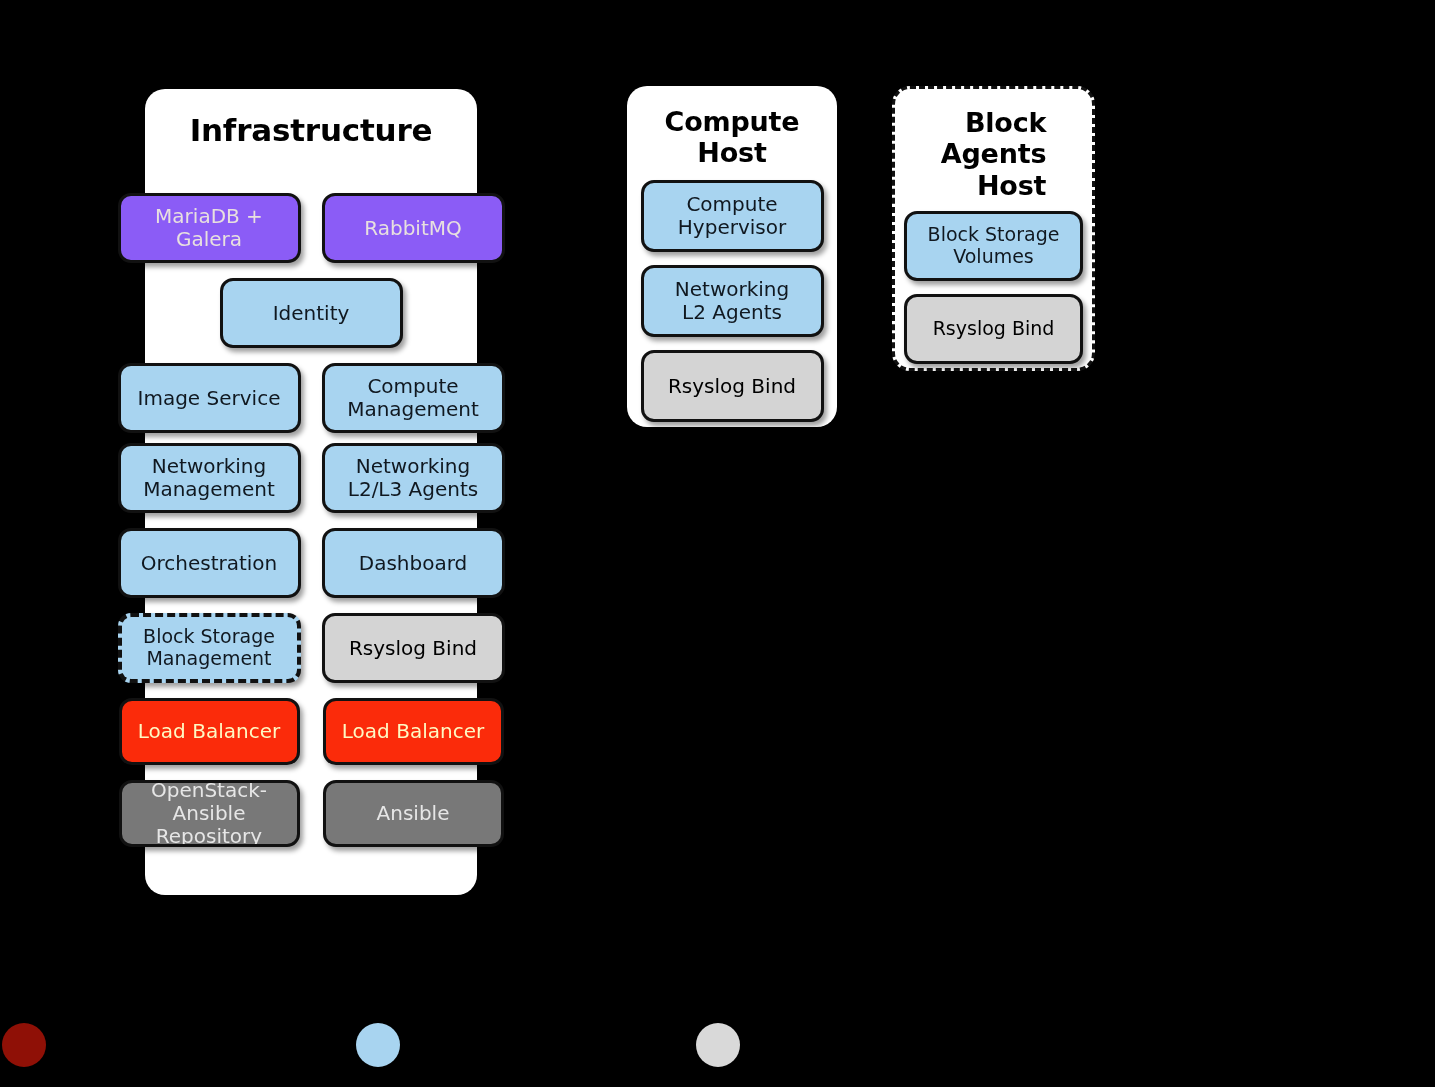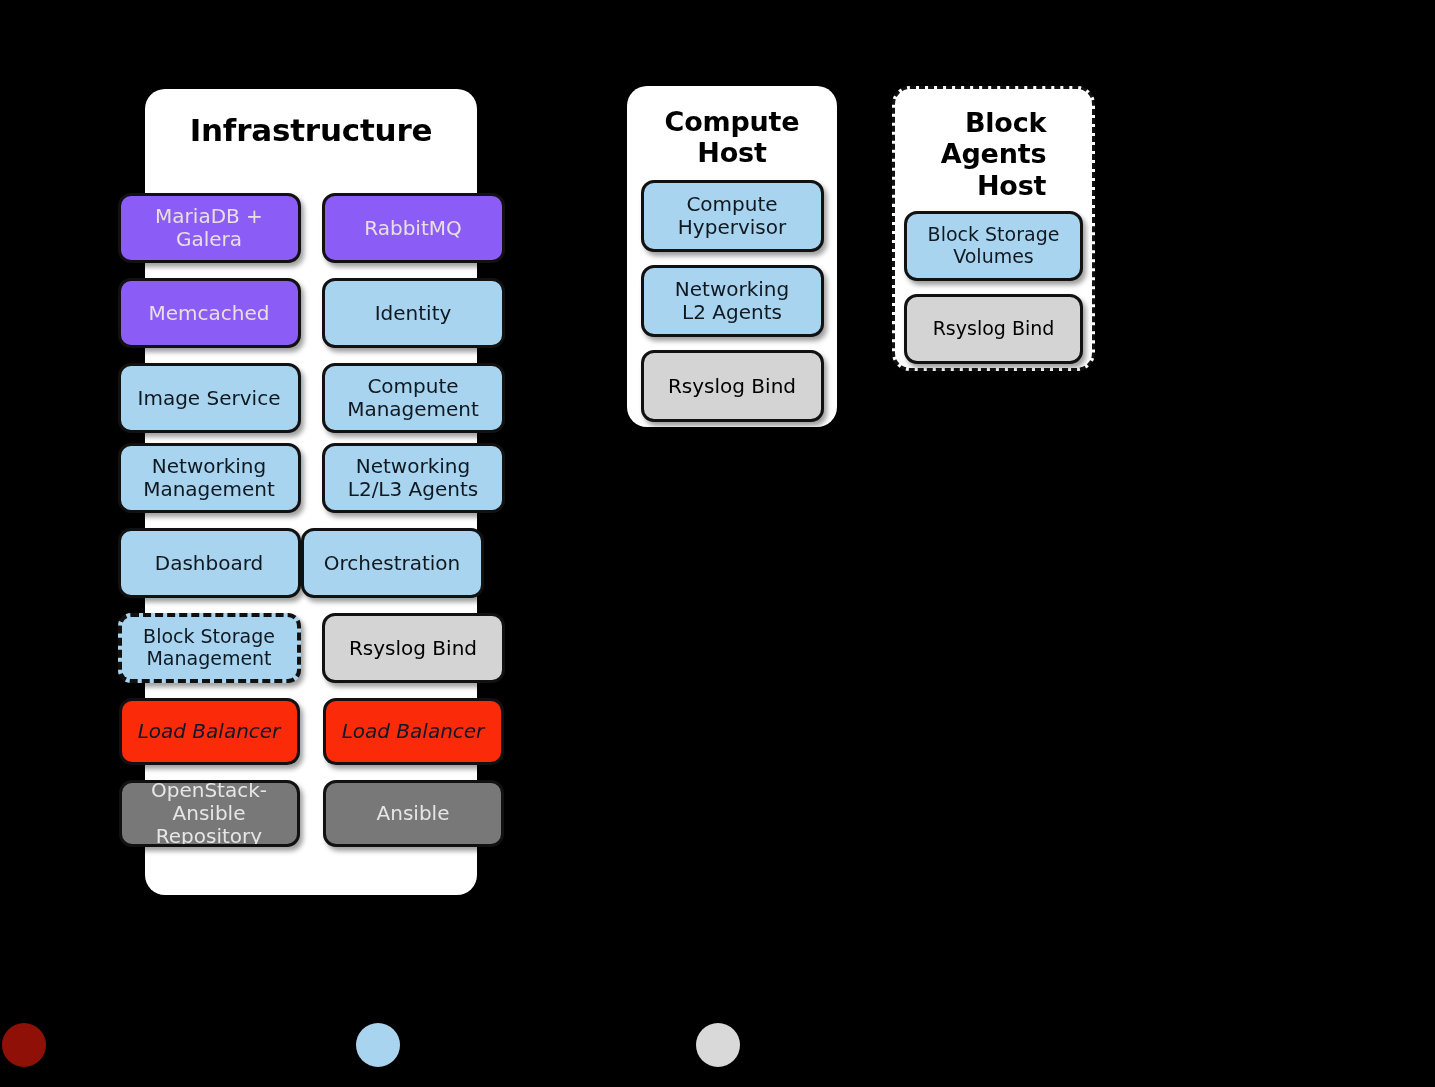--- a/index.html
+++ b/index.html
@@ -71,21 +71,21 @@
   }
   .svc.dash {
     border-style: dashed;
     border-width: 4px;
   }
 
   
   .c-darkred  { background: #8b5cf6; color: #e8e0df; }
   .c-blue     { background: #a8d4f0; color: #101820; }
   .c-lightgray{ background: #d4d4d4; color: #000000; }
-  .c-red      { background: #fb2b0a; color: #0f172a; font-style: italic; }
+  .c-red      { background: #fb2b0a; color: #fef9c3; }
   .c-gray     { background: #787878; color: #e6e6e6; }
 
   
   .legend {
     position: absolute;
     left: 0;
     top: 1010px;
     width: 1435px;
     height: 77px;
   }
@@ -122,23 +122,20 @@
         <div class="svc c-darkred" style="width:183px; height:70px; font-size:20px; margin-right:21px;">
           <span style="white-space:pre-line;">MariaDB +
 Galera</span>
         </div>
         <div class="svc c-darkred" style="width:183px; height:70px; font-size:20px;">
           <span style="white-space:pre-line;">RabbitMQ</span>
         </div>
       </div>
 
       <div class="svc-row" style="margin-bottom:15px;">
-        <div class="svc c-darkred" style="width:183px; height:70px; font-size:20px; margin-right:21px;">
-          <span style="white-space:pre-line;">Memcached</span>
-        </div>
         <div class="svc c-blue" style="width:183px; height:70px; font-size:20px;">
           <span style="white-space:pre-line;">Identity</span>
         </div>
       </div>
 
       <div class="svc-row" style="margin-bottom:10px;">
         <div class="svc c-blue" style="width:183px; height:70px; font-size:20px; margin-right:21px;">
           <span style="white-space:pre-line;">Image Service</span>
         </div>
         <div class="svc c-blue" style="width:183px; height:70px; font-size:20px;">
@@ -152,25 +149,25 @@
           <span style="white-space:pre-line;">Networking
 Management</span>
         </div>
         <div class="svc c-blue" style="width:183px; height:70px; font-size:20px;">
           <span style="white-space:pre-line;">Networking
 L2/L3 Agents</span>
         </div>
       </div>
 
       <div class="svc-row" style="margin-bottom:15px;">
-        <div class="svc c-blue" style="width:183px; height:70px; font-size:20px;">
-          <span style="white-space:pre-line;">Dashboard</span>
-        </div>
         <div class="svc c-blue" style="width:183px; height:70px; font-size:20px; margin-right:21px;">
           <span style="white-space:pre-line;">Orchestration</span>
+        </div>
+        <div class="svc c-blue" style="width:183px; height:70px; font-size:20px;">
+          <span style="white-space:pre-line;">Dashboard</span>
         </div>
       </div>
 
       <div class="svc-row" style="margin-bottom:15px;">
         <div class="svc c-blue dash" style="width:183px; height:70px; font-size:19px; margin-right:21px;">
           <span style="white-space:pre-line;">Block Storage
 Management</span>
         </div>
         <div class="svc c-lightgray" style="width:183px; height:70px; font-size:20px;">
           <span style="white-space:pre-line;">Rsyslog Bind</span>

